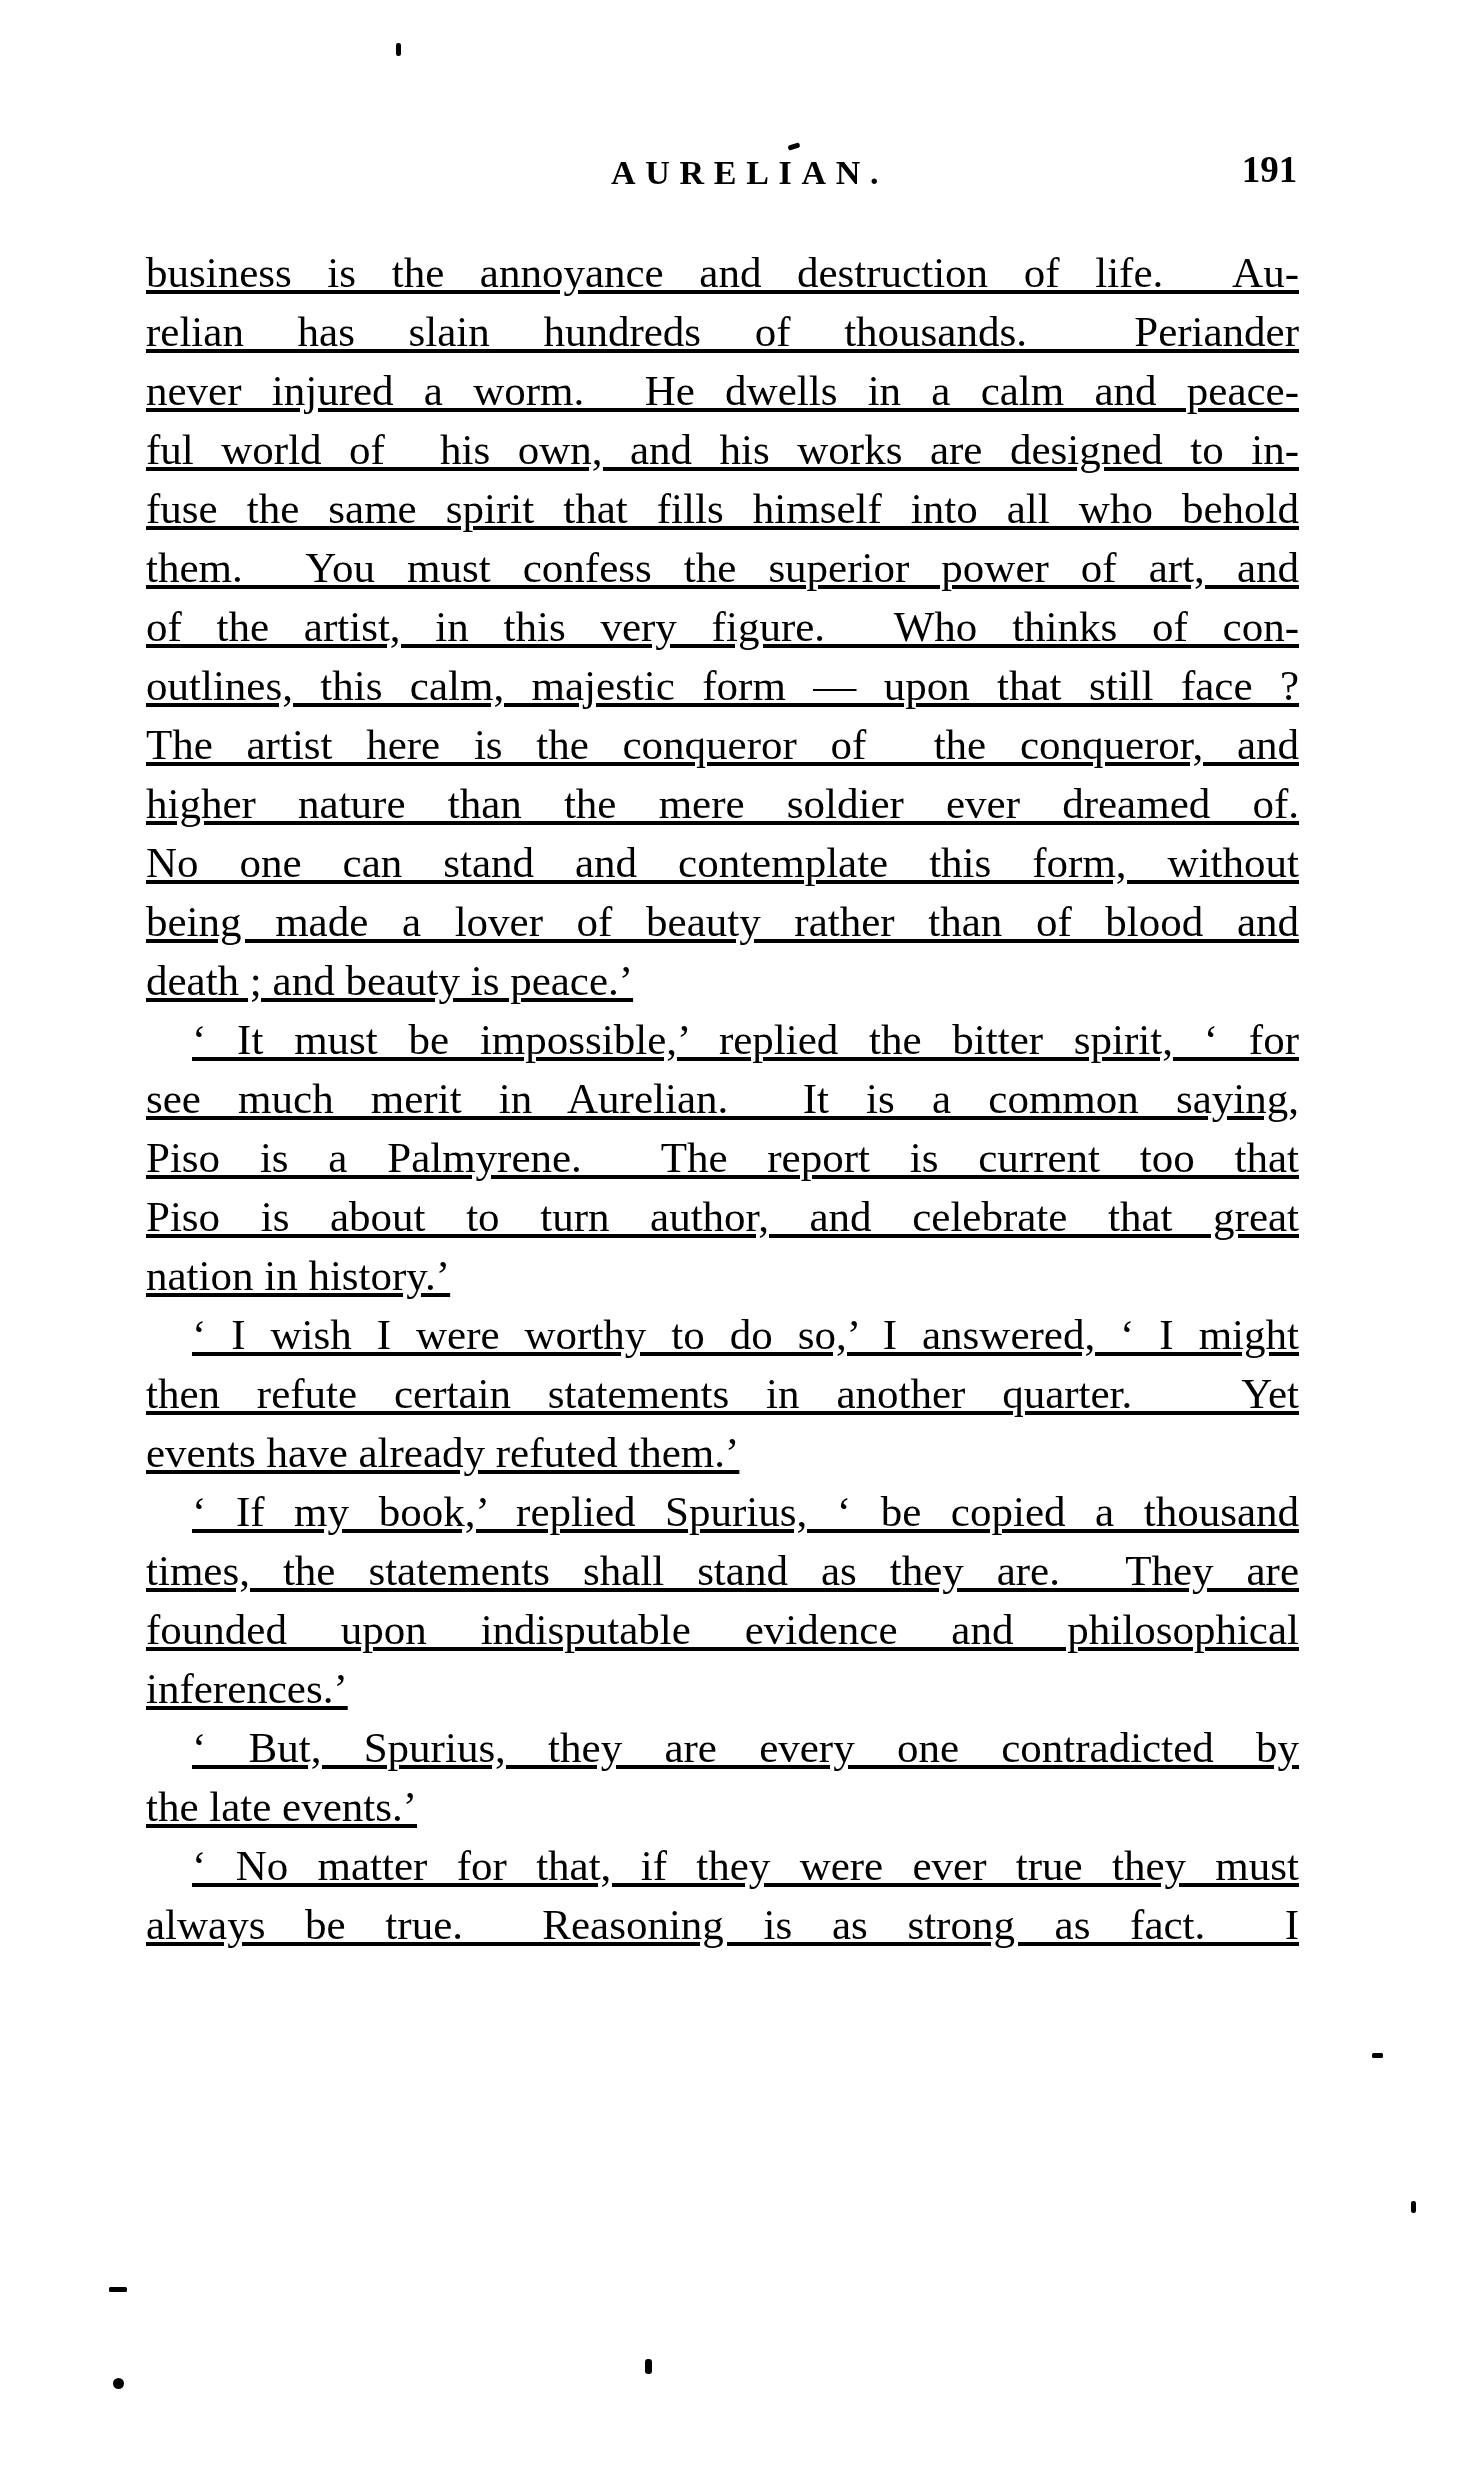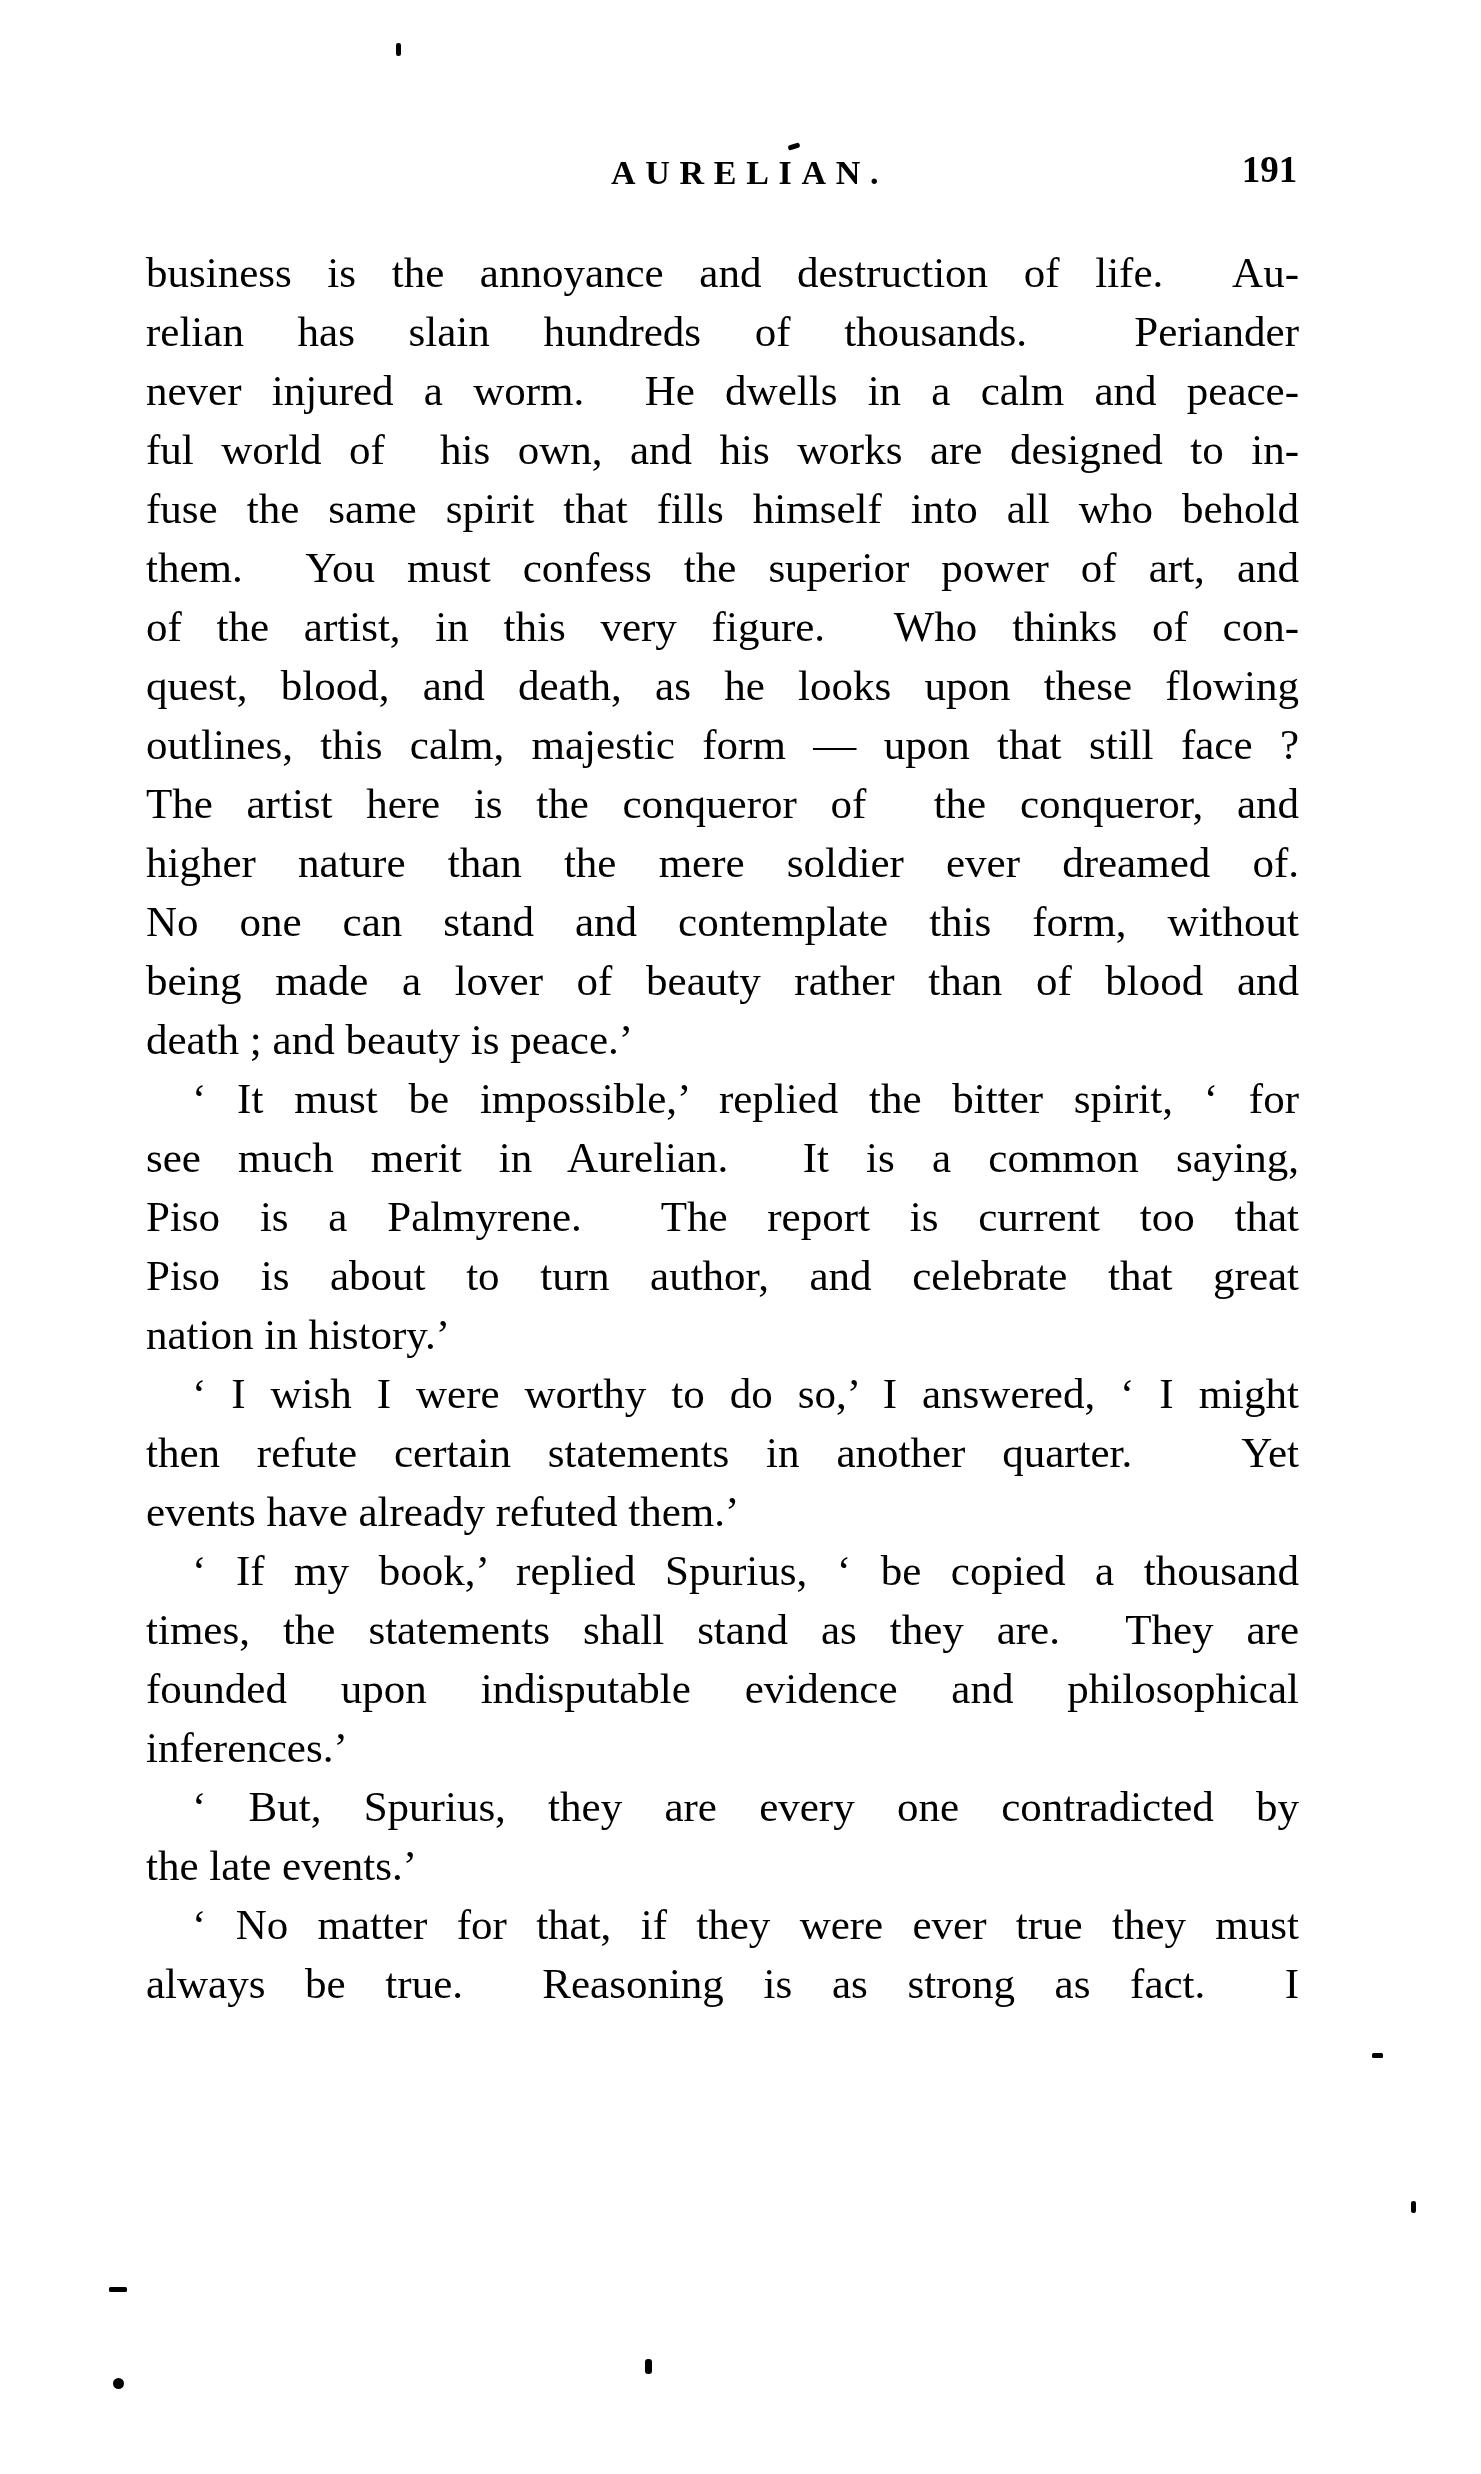--- a/index.html
+++ b/index.html
@@ -33,20 +33,21 @@
     width: 75px;
     text-align: center;
     font-size: 37px;
     font-weight: bold;
   }
   .body-text {
     position: absolute;
     top: 243px;
     left: 146px;
     width: 1153px;
+    text-decoration: underline;
   }
   .line {
     height: 59px;
     line-height: 59px;
     font-size: 43px;
     white-space: pre-wrap;
     text-align: justify;
     text-align-last: justify;
   }
   .line.last {
@@ -71,21 +72,20 @@
   <div class="page-number">191</div>
 
   <div class="body-text">
     <div class="line">business is the annoyance and destruction of life.  Au-</div>
     <div class="line">relian has slain hundreds of thousands.  Periander</div>
     <div class="line">never injured a worm.  He dwells in a calm and peace-</div>
     <div class="line">ful world of  his own, and his works are designed to in-</div>
     <div class="line">fuse the same spirit that fills himself into all who behold</div>
     <div class="line">them.  You must confess the superior power of art, and</div>
     <div class="line">of the artist, in this very figure.  Who thinks of con-</div>
-    <div class="line">quest, blood, and death, as he looks upon these flowing</div>
     <div class="line">outlines, this calm, majestic form — upon that still face ?</div>
     <div class="line">The artist here is the conqueror of  the conqueror, and</div>
     <div class="line">higher nature than the mere soldier ever dreamed of.</div>
     <div class="line">No one can stand and contemplate this form, without</div>
     <div class="line">being made a lover of beauty rather than of blood and</div>
     <div class="line last">death ; and beauty is peace.’</div>
     <div class="line ind">‘ It must be impossible,’ replied the bitter spirit, ‘ for</div>
     <div class="line">see much merit in Aurelian.  It is a common saying,</div>
     <div class="line">Piso is a Palmyrene.  The report is current too that</div>
     <div class="line">Piso is about to turn author, and celebrate that great</div>

